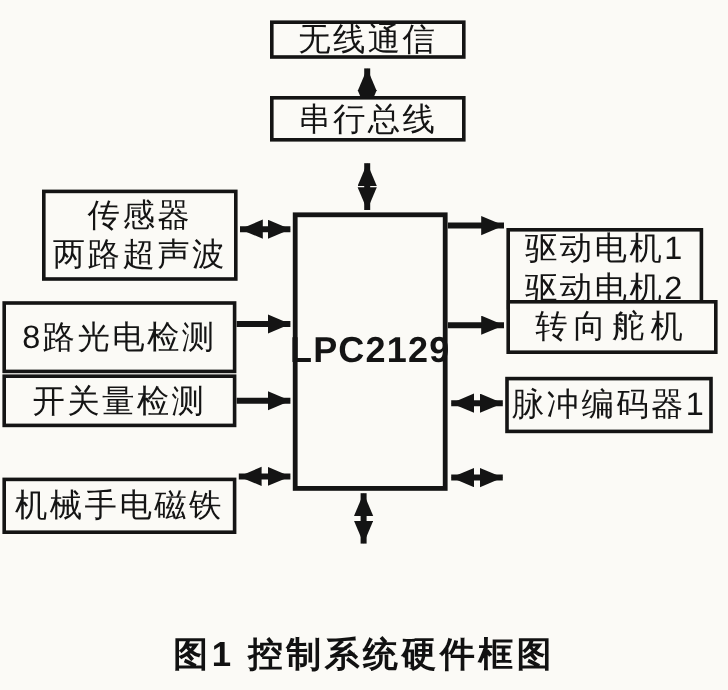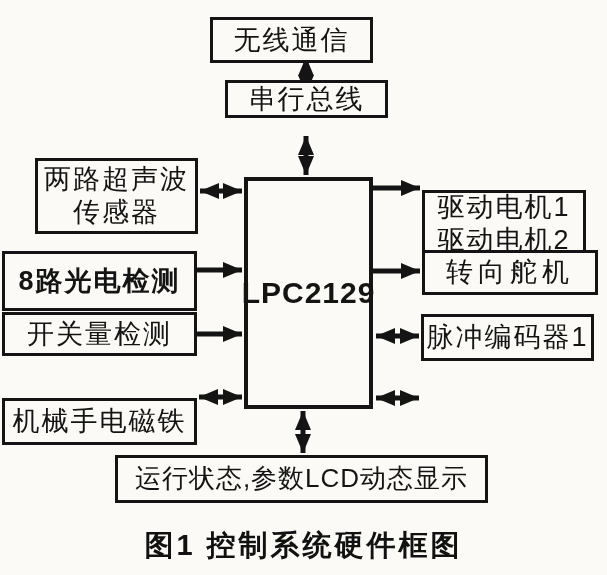--- a/index.html
+++ b/index.html
@@ -25,25 +25,25 @@
     flex-direction: column;
     align-items: center;
     justify-content: center;
     text-align: center;
     font-size: 27px;
     letter-spacing: 2px;
     line-height: 1.22;
     font-weight: 500;
   }
   .node .ln { display: block; white-space: nowrap; }
-  #node-wireless      { left: 210px; top: 17px;  width: 163px; height: 46px; }
+  #node-wireless      { left: 225px; top: 17px;  width: 163px; height: 32px; }
   #node-serial        { left: 225px; top: 80px;  width: 163px; height: 38px; }
   #node-mcu           { left: 244px; top: 177px; width: 129px; height: 232px; border-width: 4px; }
   #node-ultrasonic    { left: 35px;  top: 158px; width: 163px; height: 76px; }
-  #node-photoelectric { left: 2px;   top: 251px; width: 195px; height: 60px; font-weight: bold; }
+  #node-photoelectric { left: 2px;   top: 251px; width: 195px; height: 60px; }
   #node-switch        { left: 2px;   top: 312px; width: 195px; height: 44px; }
   #node-electromagnet { left: 2px;   top: 374px; width: 195px; height: 47px; margin-top: 24px; }
   #node-drive         { left: 422px; top: 160px; width: 164px; height: 68px; margin-top: 30px; }
   #node-servo         { left: 422px; top: 250px; width: 176px; height: 45px; letter-spacing: 5px; }
   #node-encoder1      { left: 421px; top: 314px; width: 173px; height: 47px; }
   #node-encoder2      { left: 421px; top: 378px; width: 175px; height: 47px; }
   #node-lcd           { left: 115px; top: 455px; width: 373px; height: 48px; font-size: 26px; letter-spacing: 1px; }
   .mcu-model { font-size: 30px; letter-spacing: 1px; font-weight: 600; }
   .arrows {
     position: absolute;
@@ -95,22 +95,22 @@
 
   <div class="node" id="node-serial">
     <span class="ln">串行总线</span>
   </div>
 
   <div class="node" id="node-mcu">
     <span class="ln mcu-model">LPC2129</span>
   </div>
 
   <div class="node" id="node-ultrasonic">
+    <span class="ln">传感器</span>
     <span class="ln">两路超声波</span>
-    <span class="ln">传感器</span>
   </div>
 
   <div class="node" id="node-photoelectric">
     <span class="ln">8路光电检测</span>
   </div>
 
   <div class="node" id="node-switch">
     <span class="ln">开关量检测</span>
   </div>
 
@@ -125,19 +125,16 @@
 
   <div class="node" id="node-servo">
     <span class="ln">转向舵机</span>
   </div>
 
   <div class="node" id="node-encoder1">
     <span class="ln">脉冲编码器1</span>
   </div>
 
 
-  <div class="node" id="node-lcd">
-    <span class="ln">运行状态,参数LCD动态显示</span>
-  </div>
 
   <div class="caption">图1 控制系统硬件框图</div>
 
 </div>
 
 </body></html>

